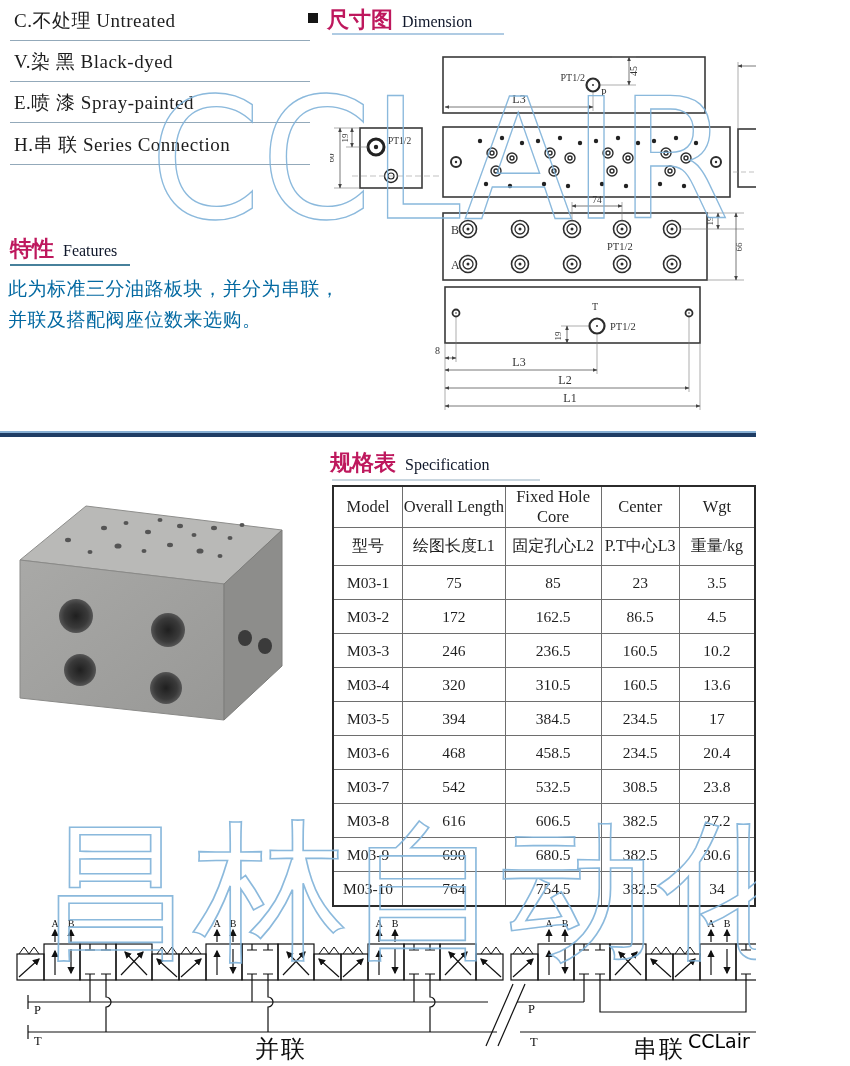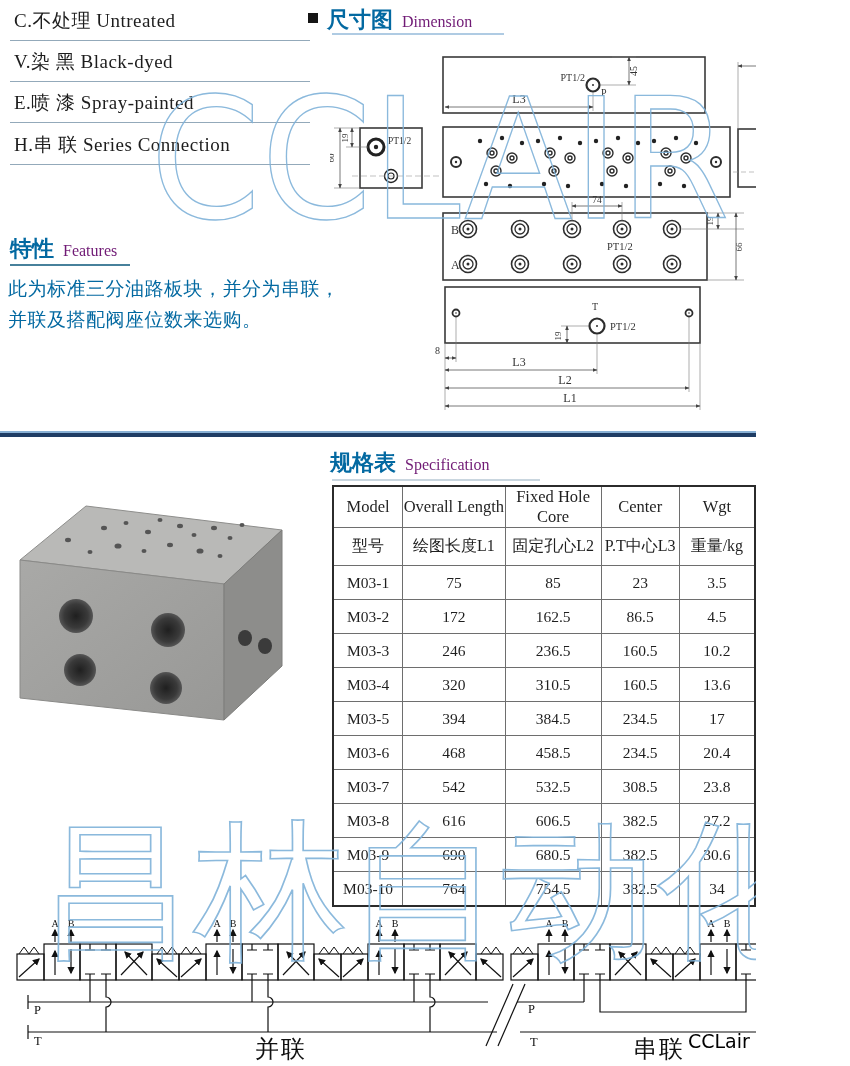--- a/index.html
+++ b/index.html
@@ -2,22 +2,22 @@
 <html><head>
 <meta charset="utf-8">
 <style>
   html,body{margin:0;padding:0;background:#fff;}
   .page{position:relative;width:756px;height:1066px;background:#fff;overflow:hidden;
         font-family:"Liberation Serif","DejaVu Serif",serif;color:#222;}
   
   .opt{position:absolute;left:10px;width:296px;border-bottom:1.5px solid #93a9ba;
        font-size:19px;letter-spacing:.5px;padding:2px 0 6px 4px;color:#1d1d1d;}
   
-  .hd-zh{font-family:"DejaVu Sans","Liberation Sans",sans-serif;font-weight:bold;font-size:22px;color:#0369a1;}
-  .hd-en{font-size:16px;color:#701a75;margin-left:9px;}
+  .hd-zh{font-family:"DejaVu Sans","Liberation Sans",sans-serif;font-weight:bold;font-size:22px;color:#be185d;}
+  .hd-en{font-size:16px;color:#0f172a;margin-left:9px;}
   .sq{display:inline-block;width:10px;height:10px;background:#151515;margin-right:9px;vertical-align:4px;}
   .uline{position:absolute;height:2px;background:#afcbe3;}
   .feat-uline{position:absolute;height:2px;background:#47819b;}
   .feat-body{position:absolute;left:8px;top:274px;width:334px;font-size:19px;line-height:1.62;
              letter-spacing:.5px;color:#0369a1;margin:0;}
   
   .divider{position:absolute;left:0;top:431px;width:850px;height:4px;background:#1e3c64;
            border-top:2px solid #88b0d4;}
   
   table.spec{position:absolute;left:332px;top:485px;border-collapse:collapse;

